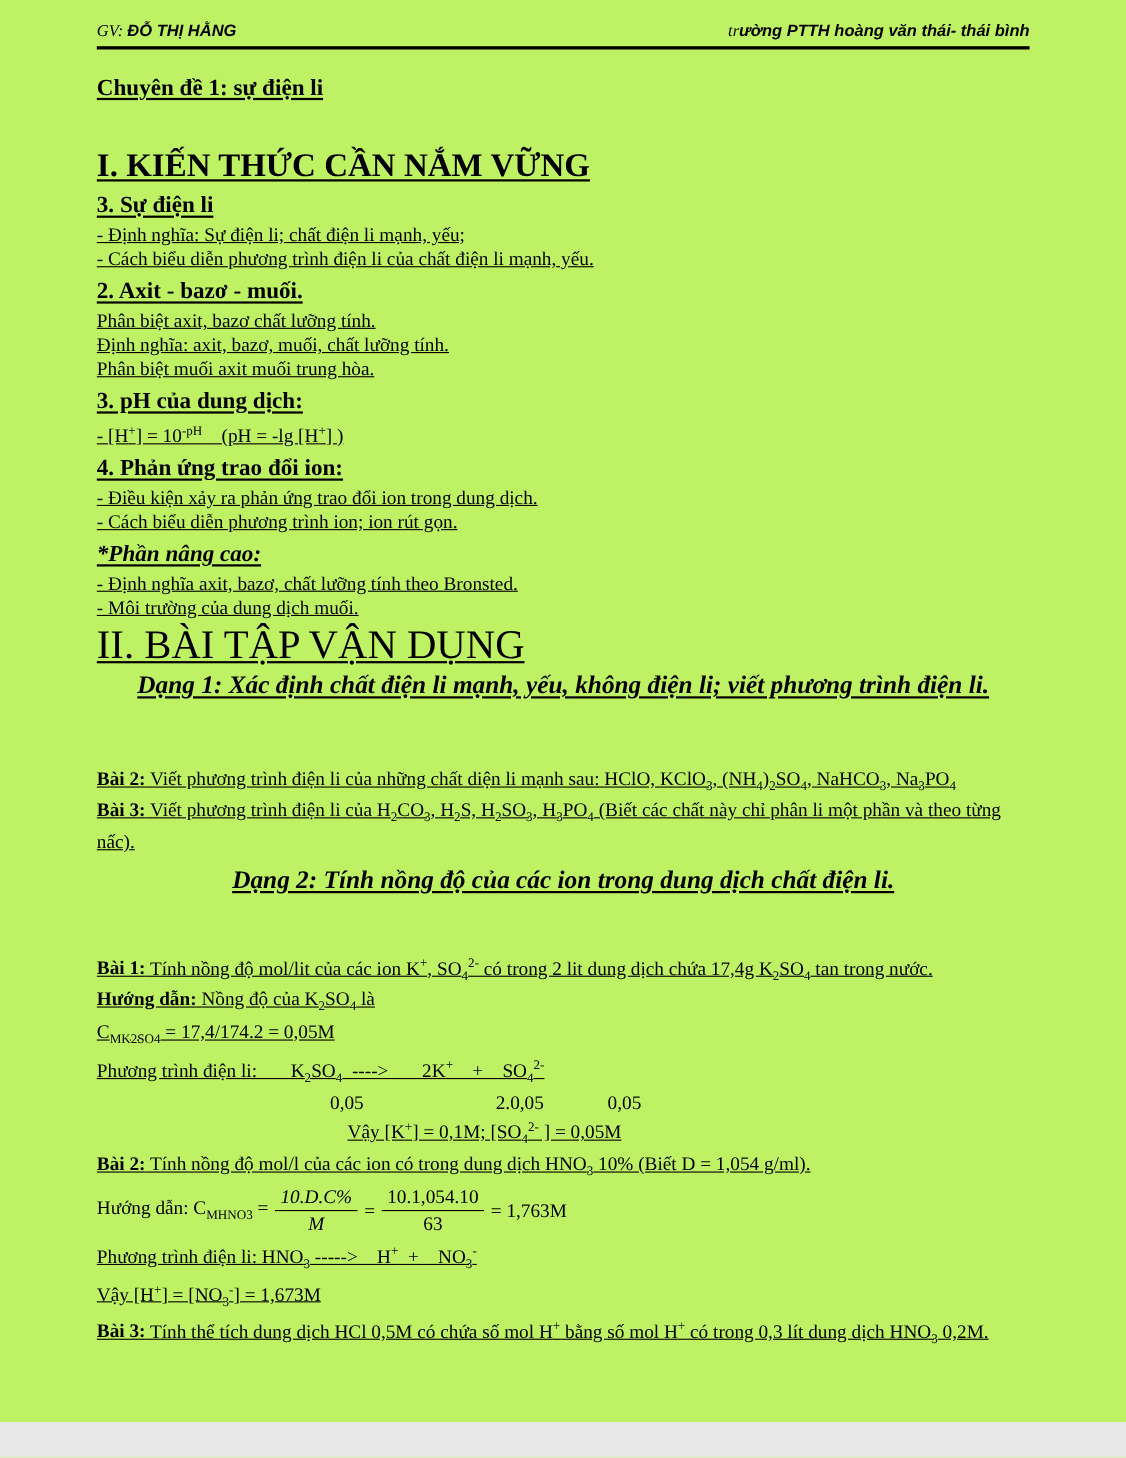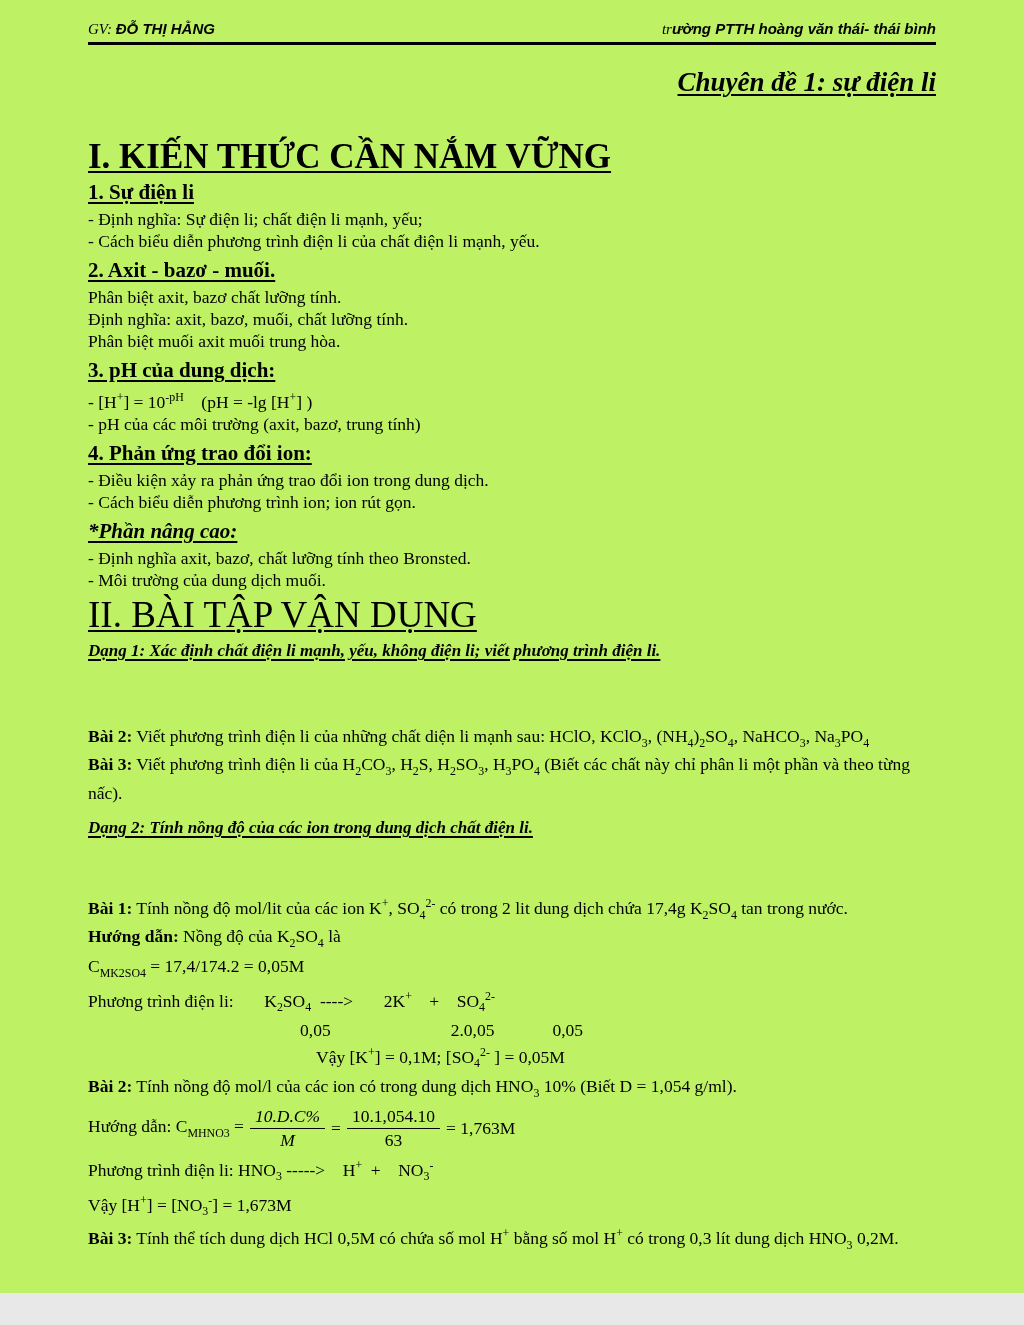--- a/index.html
+++ b/index.html
@@ -7,28 +7,28 @@
     width:1024px;height:1293px;margin:0 auto;background:#bef264;
     box-sizing:border-box;padding:20px 88px 0 88px;overflow:hidden;
     font-family:"Liberation Serif",serif;color:#000;
   }
   .doc-header{display:flex;justify-content:space-between;align-items:baseline;
     border-bottom:3px solid #000;padding-bottom:4px;font-size:15px;}
   .hdr-prefix{font-style:italic;font-family:"Liberation Serif",serif;font-weight:normal;}
   .hdr-bold{font-style:italic;font-weight:bold;font-family:"Liberation Sans",sans-serif;}
   .u{text-decoration:underline;text-decoration-thickness:2px;text-underline-offset:3px;}
   .u-thin{text-decoration:underline;text-decoration-thickness:1.5px;text-underline-offset:3px;}
-  .doc-title{font-size:27px;font-weight:bold;text-align:right;margin:22px 0 0 0;font-style:italic;}
-  .sec-heading{font-size:35px;font-weight:bold;margin:42px 0 4px 0;line-height:34px;}
+  .doc-title{font-size:21px;font-weight:bold;text-align:left;margin:22px 0 0 0;}
+  .sec-heading{font-size:30px;font-weight:bold;margin:42px 0 4px 0;line-height:34px;}
   .sec2-heading{font-size:37px;font-weight:normal;margin:6px 0 2px 0;line-height:36px;}
   .sub-heading{font-size:21px;font-weight:bold;margin:5px 0 2px 0;line-height:27px;}
   .sub-heading.adv{font-style:italic;}
-  .line{font-size:17.5px;line-height:22px;margin:0;}
+  .line{font-size:17.5px;line-height:22px;margin:0;text-decoration:underline;}
   .pre{white-space:pre;}
-  .dang-heading{font-size:17px;font-weight:bold;font-style:italic;text-align:left;
+  .dang-heading{font-size:23px;font-weight:bold;font-style:italic;text-align:center;
     line-height:32px;margin:2px 0 0 0;}
   .spacer-lg{height:58px;}
   .spacer-md{height:48px;}
   .amount-row span{display:inline-block;}
   .a1-1{margin-left:212px;} .a1-2{margin-left:120px;} .a1-3{margin-left:58px;}
   .a2-1{margin-left:172px;} .a2-2{margin-left:100px;} .a2-3{margin-left:44px;}
   .indent-vay{margin-left:228px;}
   .math-line{display:flex;align-items:center;font-size:17.5px;height:50px;margin:0;}
   .frac{display:inline-block;text-align:center;margin:0 6px;vertical-align:middle;}
   .frac .num{display:block;border-bottom:1.5px solid #000;padding:0 5px 1px 5px;}
@@ -48,32 +48,31 @@
     </div>
     <div>
       <span class="hdr-prefix">tr</span><span class="hdr-bold">ường PTTH hoàng văn thái- thái bình</span>
     </div>
   </div>
 
   <h1 class="doc-title"><span class="u">Chuyên đề 1: sự điện li</span></h1>
 
   <h2 class="sec-heading"><span class="u">I. KIẾN THỨC CẦN NẮM VỮNG</span></h2>
 
-  <h3 class="sub-heading"><span class="u">1. Sự điện li</span></h3>
+  <h3 class="sub-heading"><span class="u">3. Sự điện li</span></h3>
   <p class="line">- Định nghĩa: Sự điện li; chất điện li mạnh, yếu;</p>
   <p class="line">- Cách biểu diễn phương trình điện li của chất điện li mạnh, yếu.</p>
 
   <h3 class="sub-heading"><span class="u">2. Axit - bazơ - muối.</span></h3>
   <p class="line">Phân biệt axit, bazơ chất lưỡng tính.</p>
   <p class="line">Định nghĩa: axit, bazơ, muối, chất lưỡng tính.</p>
   <p class="line">Phân biệt muối axit muối trung hòa.</p>
 
   <h3 class="sub-heading"><span class="u">3. pH của dung dịch:</span></h3>
   <p class="line pre">- [H<sup>+</sup>] = 10<sup>-pH</sup>    (pH = -lg [H<sup>+</sup>] )</p>
-  <p class="line">- pH của các môi trường (axit, bazơ, trung tính)</p>
 
   <h3 class="sub-heading"><span class="u">4. Phản ứng trao đổi ion:</span></h3>
   <p class="line">- Điều kiện xảy ra phản ứng trao đổi ion trong dung dịch.</p>
   <p class="line">- Cách biểu diễn phương trình ion; ion rút gọn.</p>
 
   <h3 class="sub-heading adv"><span class="u">*Phần nâng cao:</span></h3>
   <p class="line">- Định nghĩa axit, bazơ, chất lưỡng tính theo Bronsted.</p>
   <p class="line">- Môi trường của dung dịch muối.</p>
 
   <h2 class="sec2-heading"><span class="u-thin">II. BÀI TẬP VẬN DỤNG</span></h2>

